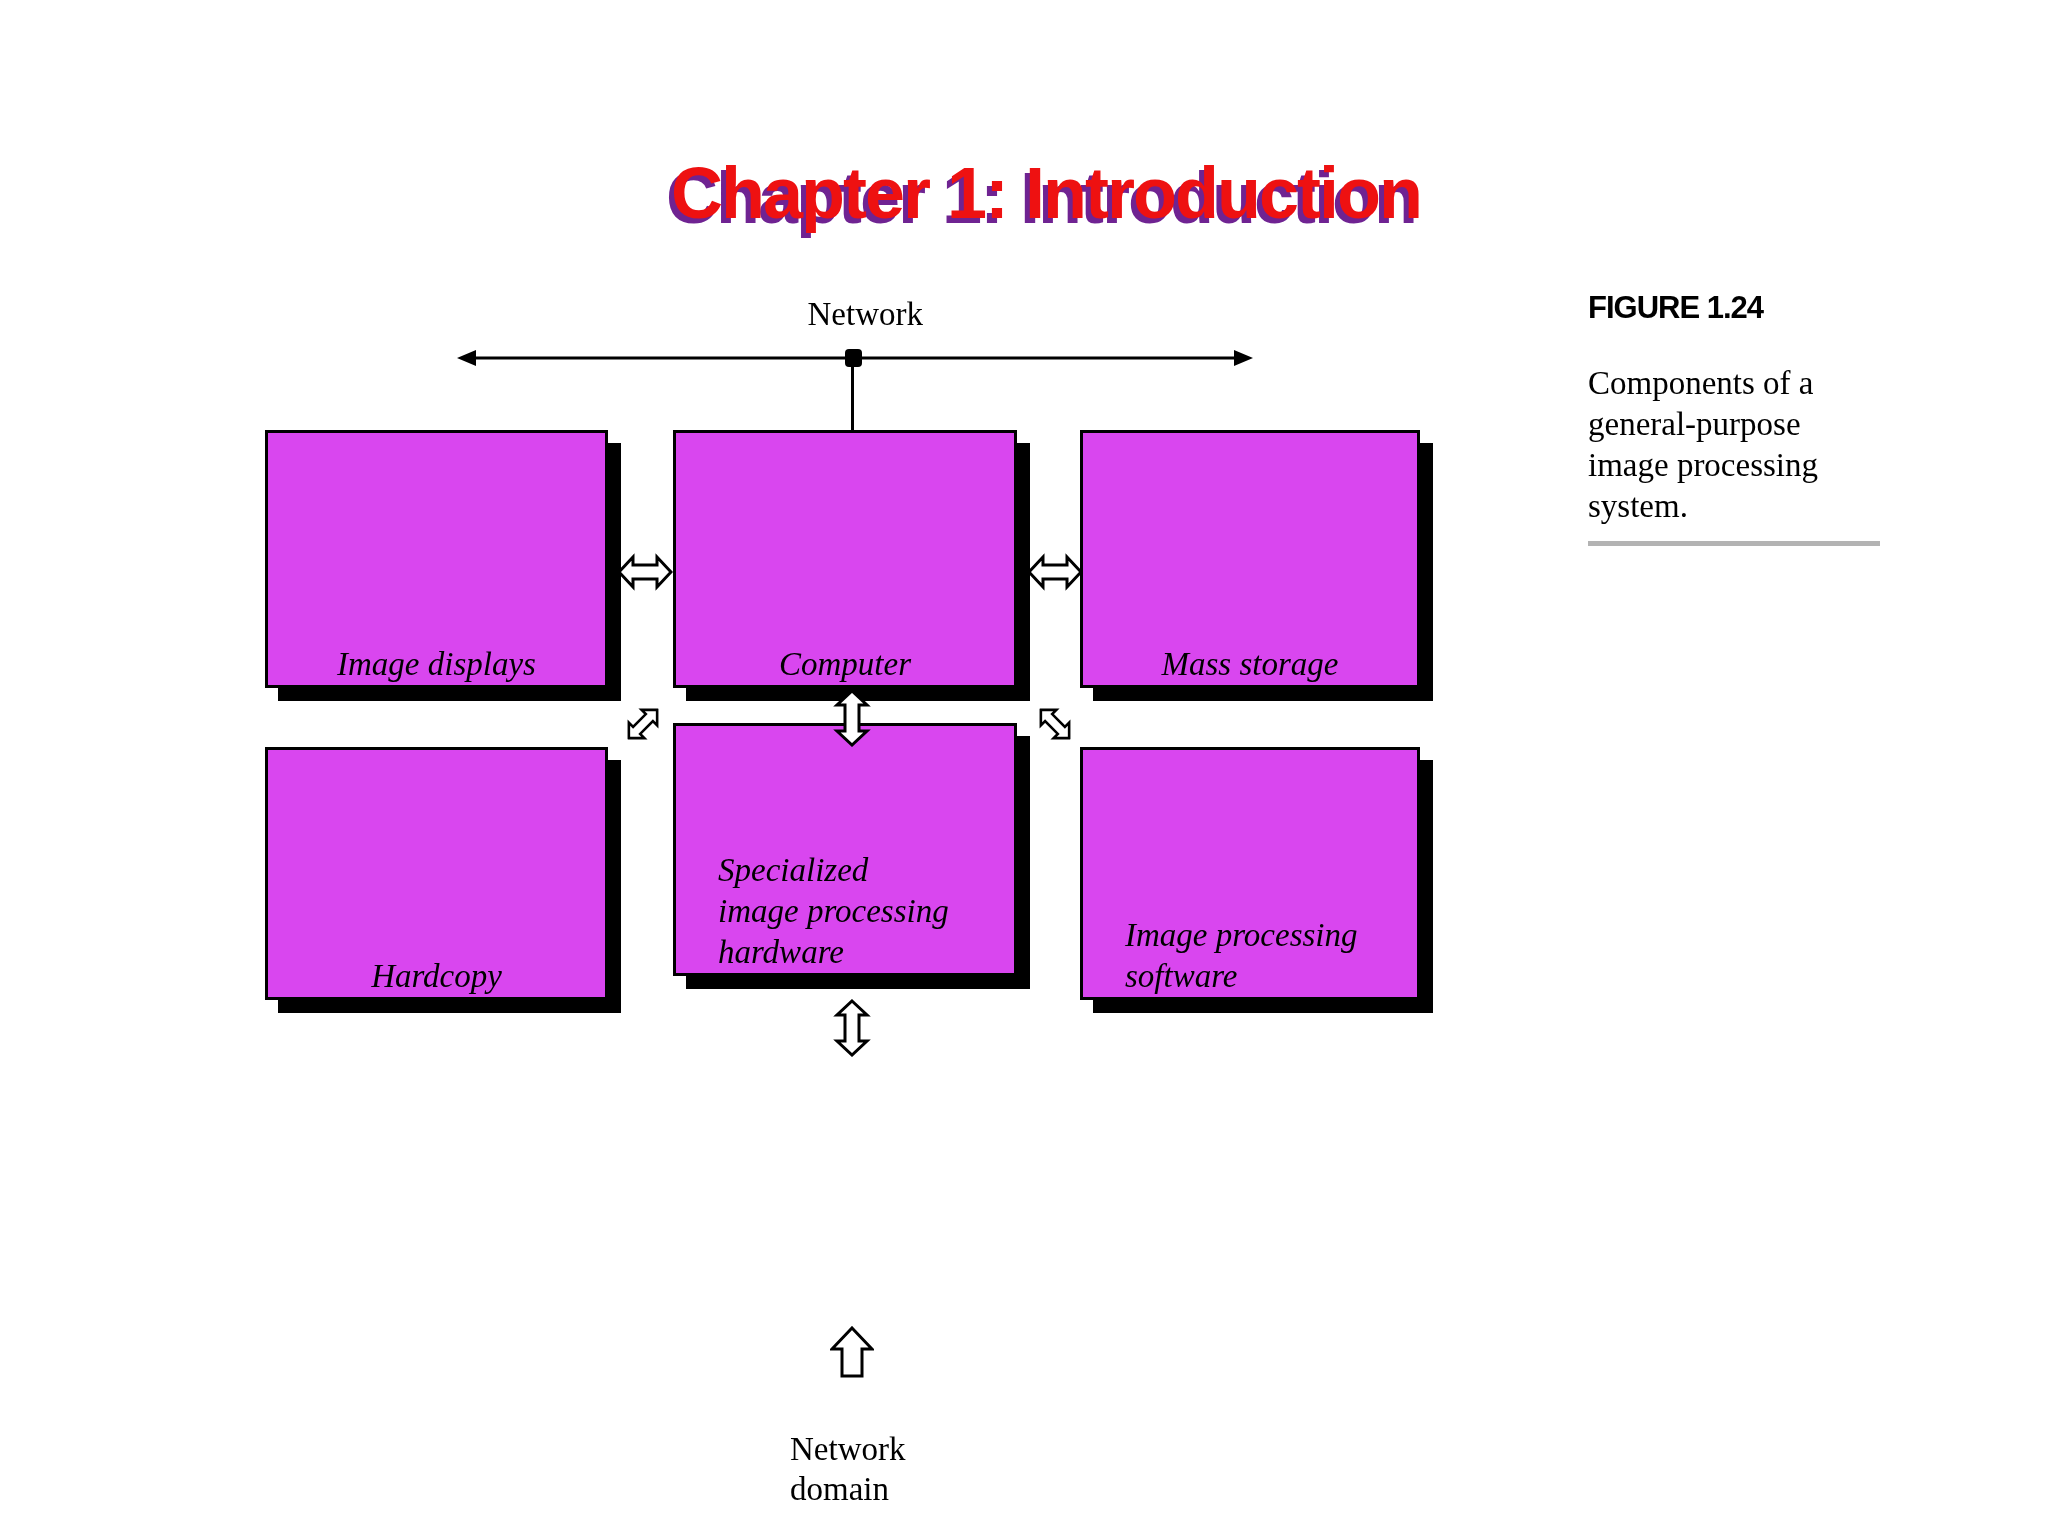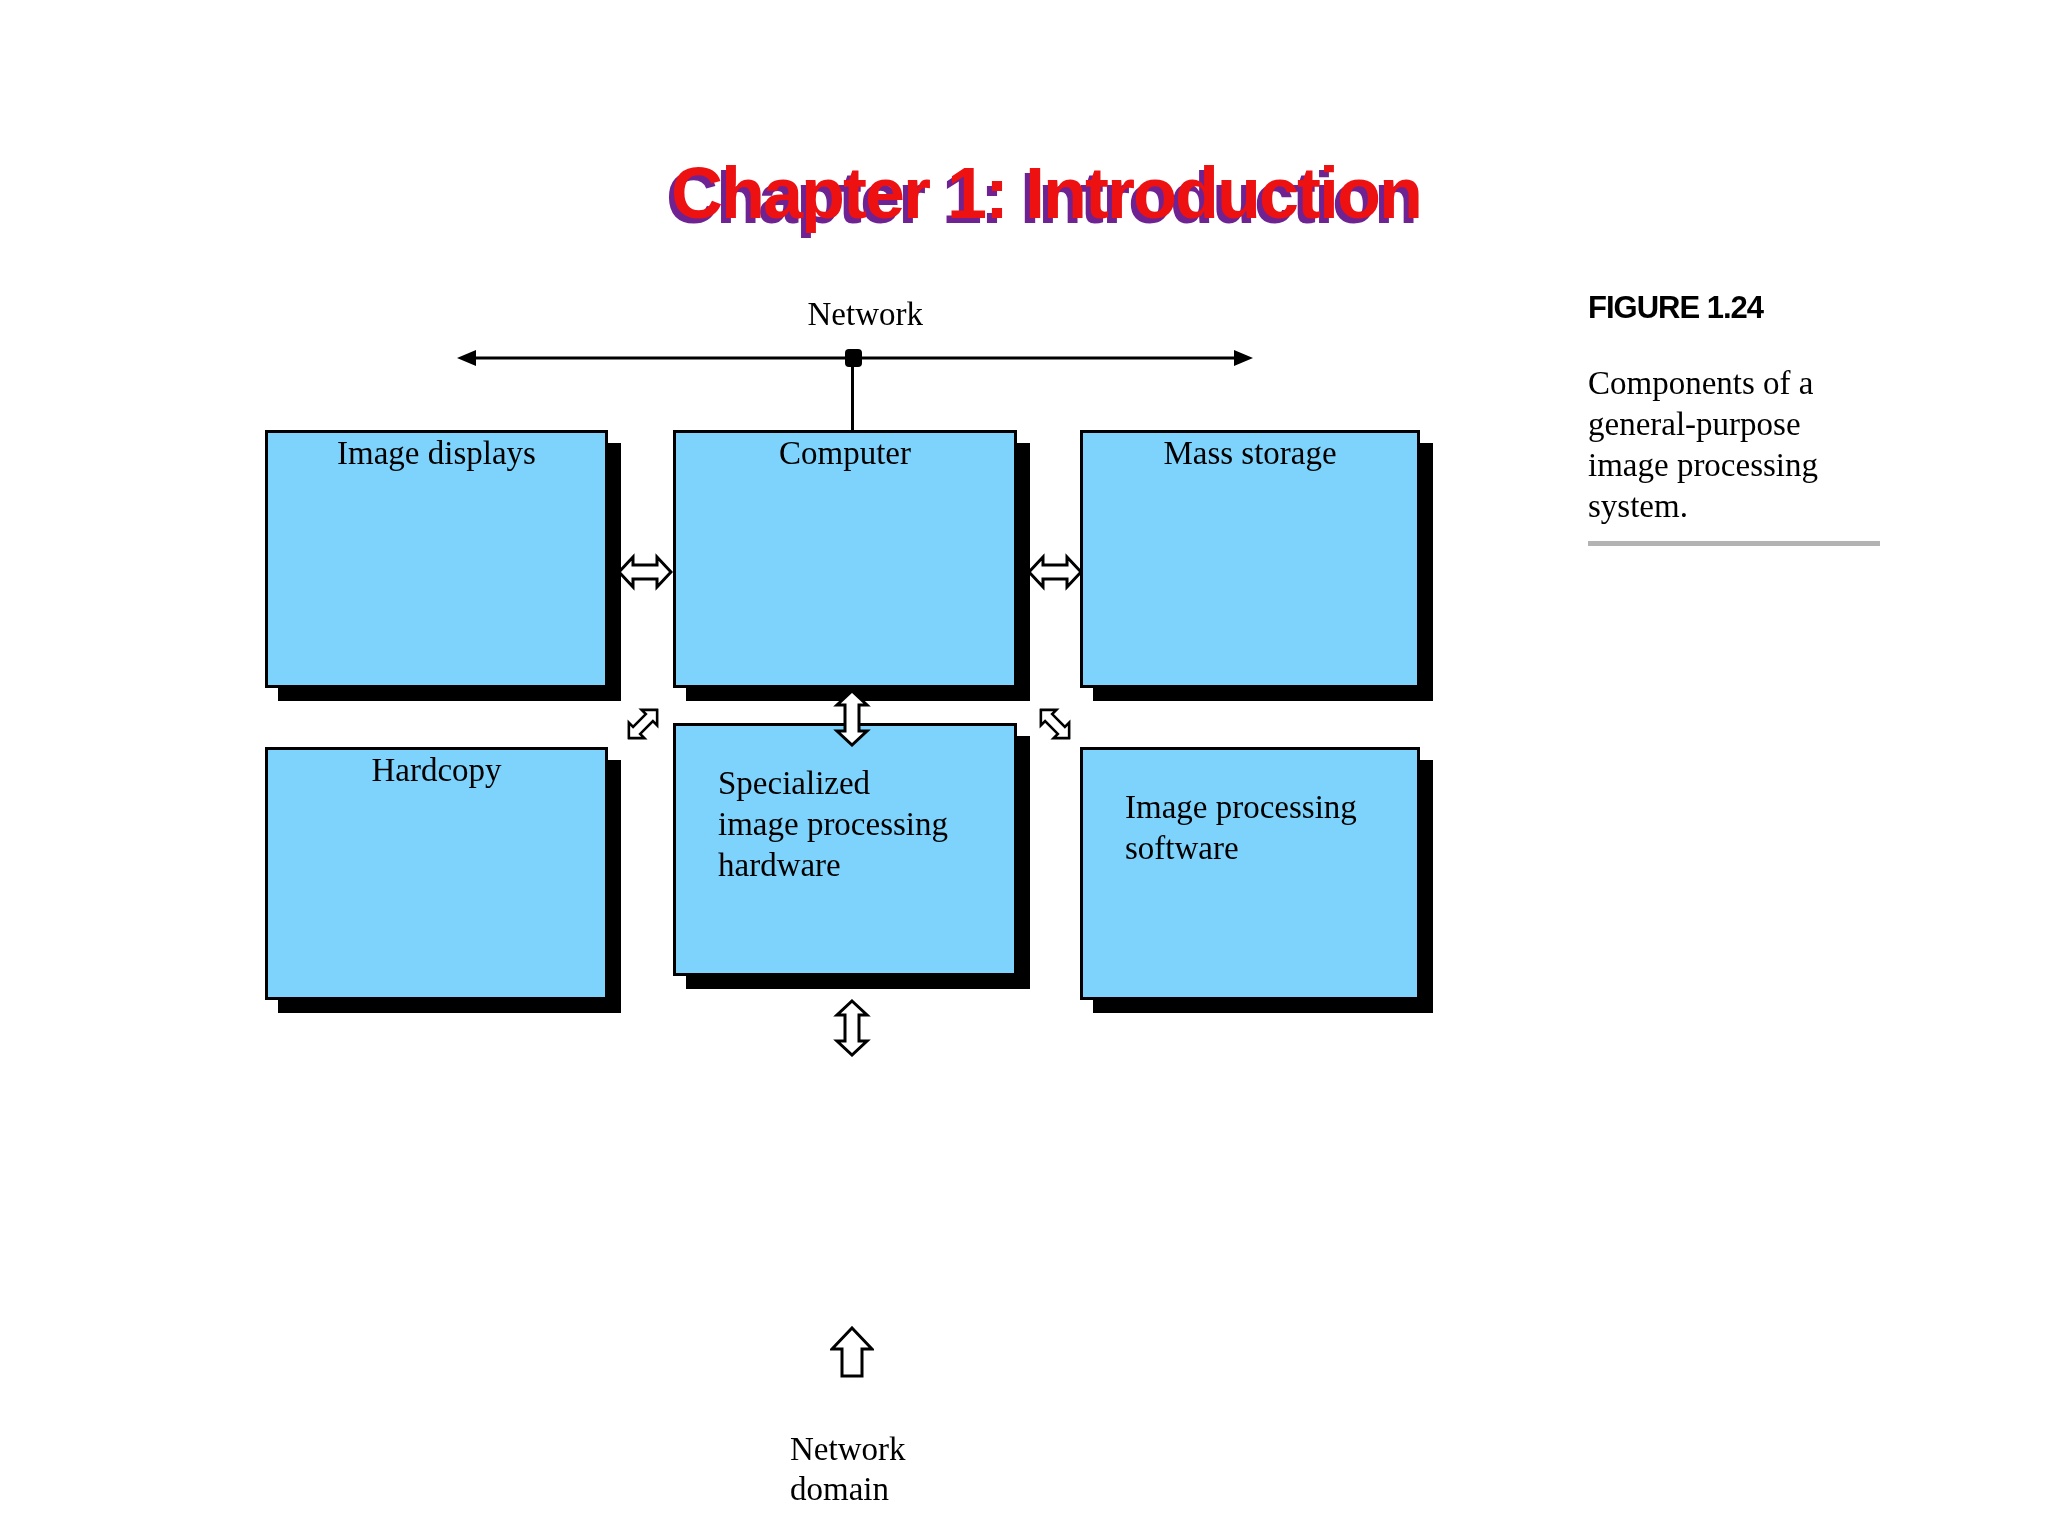--- a/index.html
+++ b/index.html
@@ -6,23 +6,23 @@
   .slide{position:relative;width:2048px;height:1536px;background:#ffffff;overflow:hidden;
          font-family:"Liberation Serif",serif;color:#000;padding-left:44px;}
 
   .title{position:absolute;left:0;top:152px;width:100%;text-align:center;
          font-family:"Liberation Sans",sans-serif;font-weight:bold;font-size:72px;
          letter-spacing:-2px;color:#ee1111;text-shadow:-5px 5px 0 #6f2392;}
 
   .net-label{position:absolute;left:793px;top:296px;width:130px;text-align:right;
              font-size:33px;}
 
-  .box{position:absolute;box-sizing:border-box;background:#7dd3fc;border:3px solid #000;
-       box-shadow:13px 13px 0 #000;display:flex;align-items:flex-start;justify-content:center;
-       font-size:33px;line-height:41px;text-align:center;}
+  .box{position:absolute;box-sizing:border-box;background:#d946ef;border:3px solid #000;
+       box-shadow:13px 13px 0 #000;display:flex;align-items:flex-end;justify-content:center;
+       font-size:33px;line-height:41px;text-align:center;font-style:italic;}
   .box.left-text{justify-content:flex-start;text-align:left;padding-left:42px;}
   .preline{white-space:pre-line;margin-top:37px;}
 
   .vline{position:absolute;background:#000;}
 
   .arrow{position:absolute;}
 
   .caption{position:absolute;left:1588px;top:290px;width:310px;}
   .caption .fig-label{font-family:"Liberation Sans",sans-serif;font-weight:bold;
                       font-size:31px;letter-spacing:-1px;margin-bottom:8px;}

